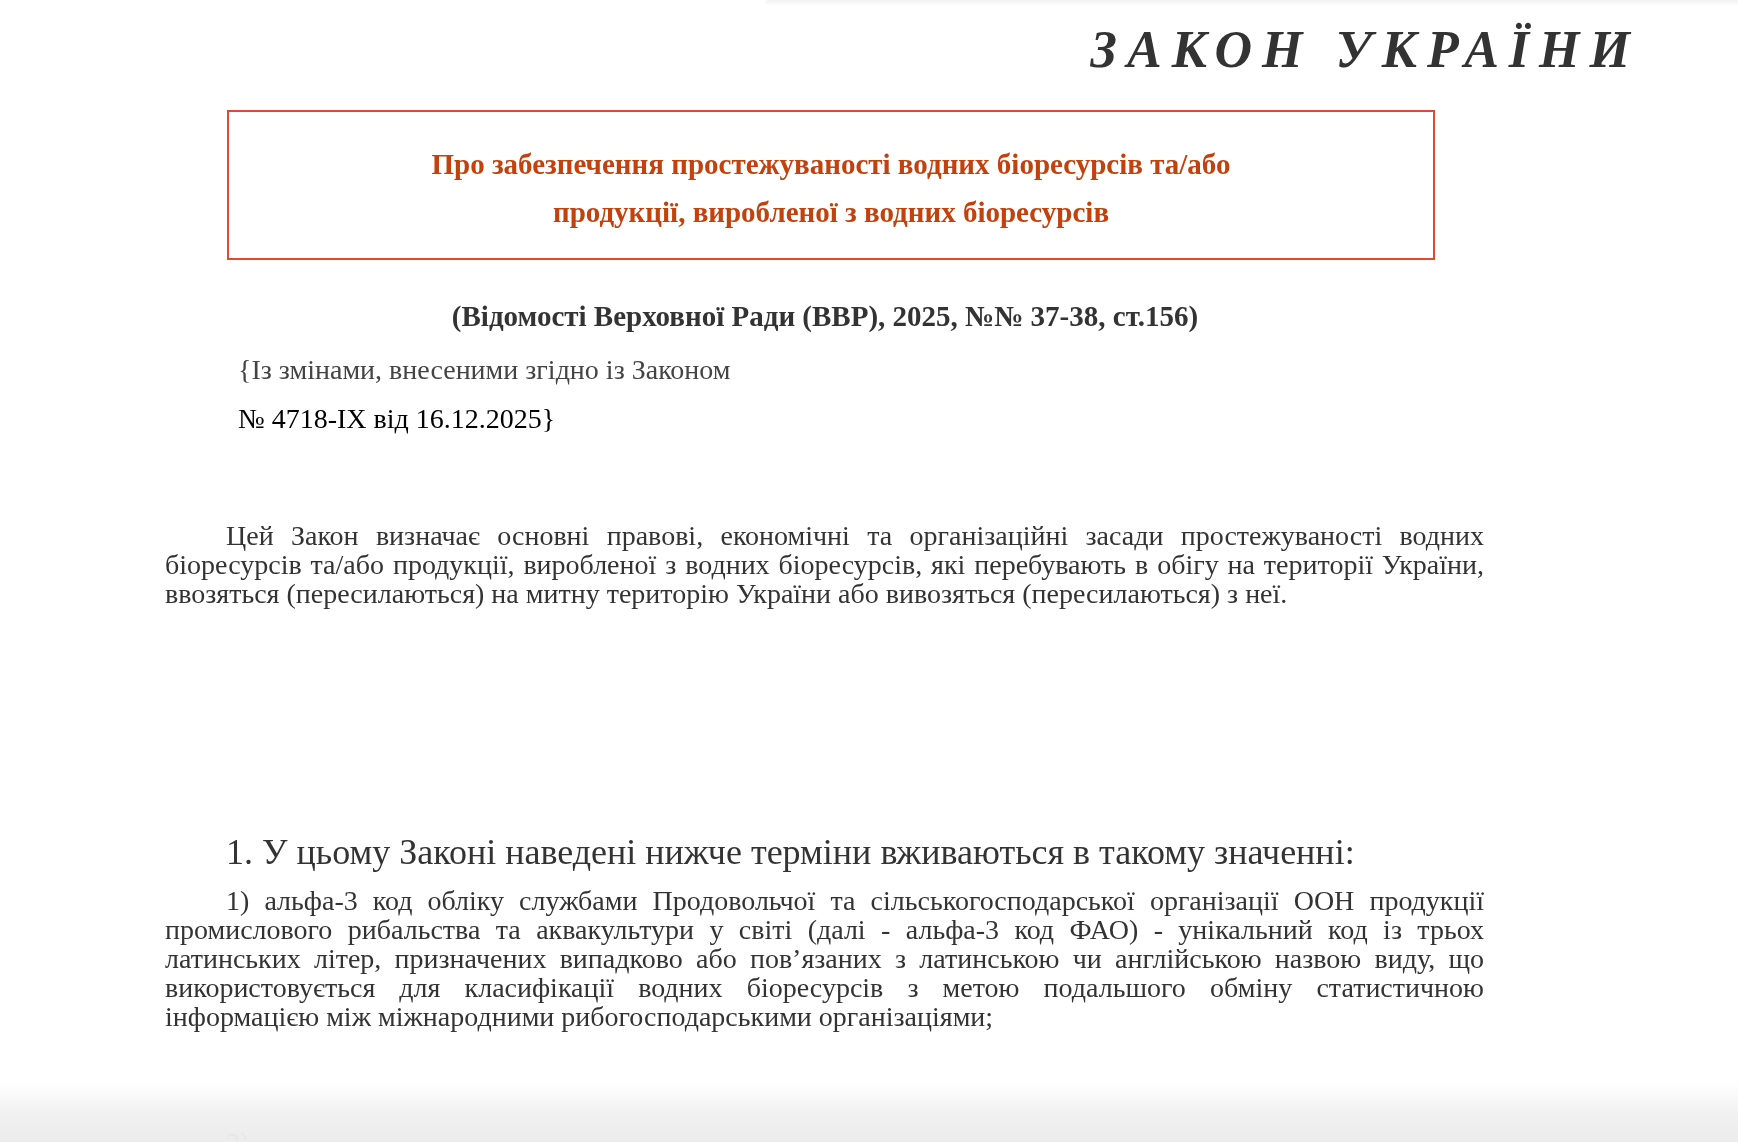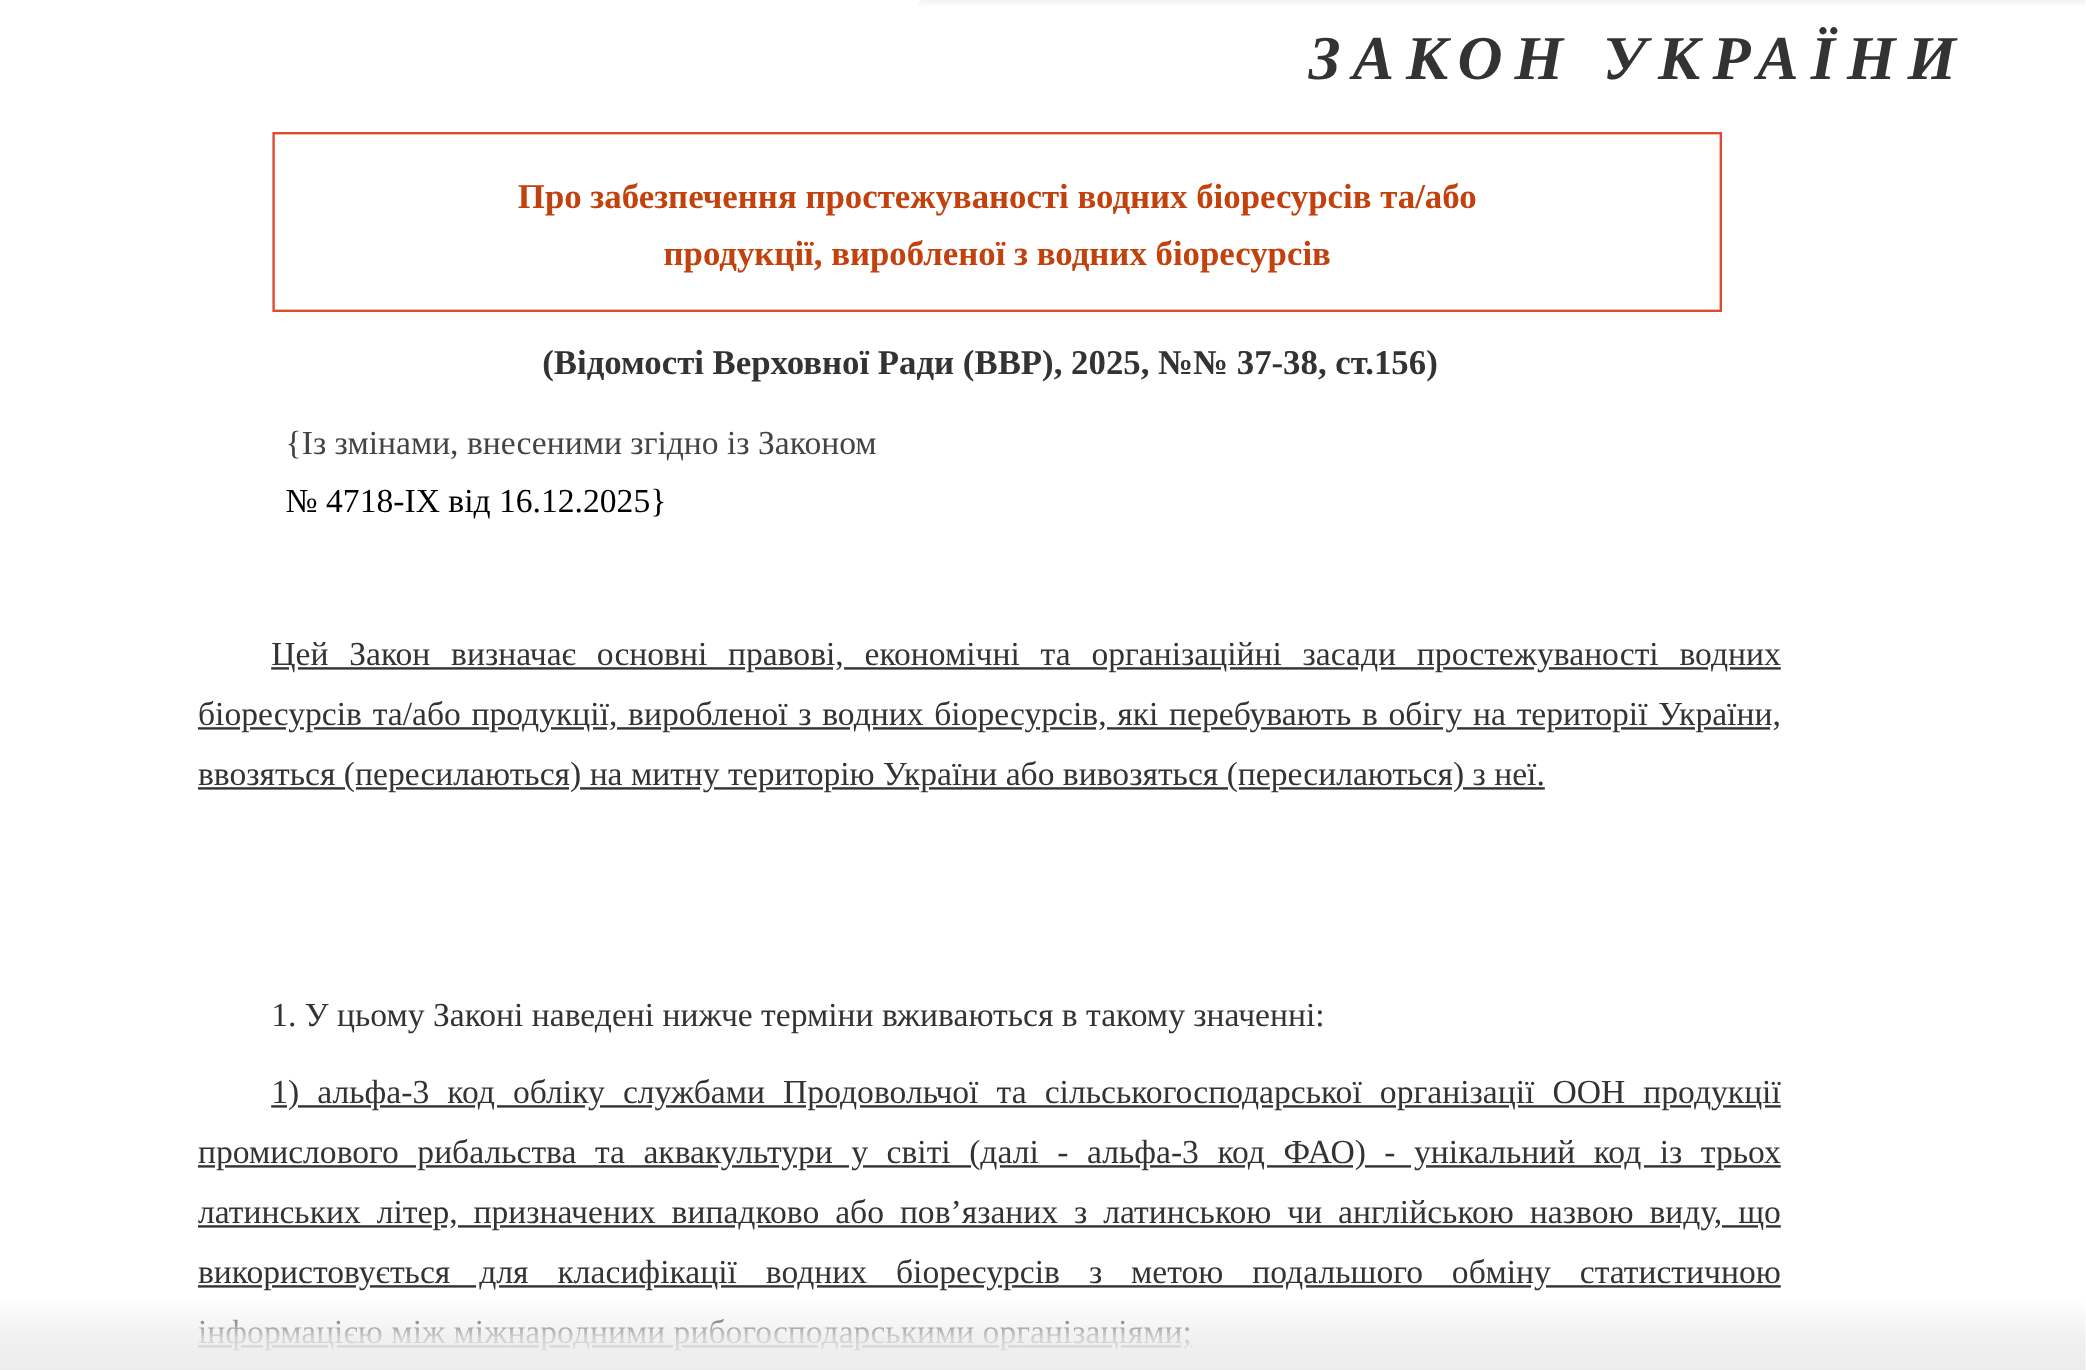--- a/index.html
+++ b/index.html
@@ -22,38 +22,38 @@
   }
   .title-box {
     position: absolute; left: 227px; top: 110px; width: 1204px; height: 146px;
     border: 2px solid #e04a2f; box-sizing: content-box;
   }
   .title-text {
     position: absolute; left: 0; right: 0; top: 28px;
     text-align: center; font-weight: bold; font-size: 29px; line-height: 48px; color: #c2410c;
   }
   .vvr {
-    position: absolute; left: 0; width: 1650px; top: 287px;
+    position: absolute; left: 0; width: 1650px; top: 300px;
     text-align: center; font-weight: bold; font-size: 29px; color: #333;
   }
   .note { position: absolute; left: 238px; top: 352px; font-size: 28px; line-height: 36px; }
   .note .l1 { color: #444; display: block; }
   .note .l2 { color: #000; display: block; margin-top: 13px; }
   .para {
     position: absolute; left: 165px; width: 1319px;
-    font-size: 28px; line-height: 50px; text-align: justify;
-    text-indent: 61px; color: #333; text-decoration: underline;
+    font-size: 28px; line-height: 29px; text-align: justify;
+    text-indent: 61px; color: #333;
   }
   .section {
     position: absolute; left: 0; width: 1650px; top: 711px;
     text-align: center; font-weight: bold; font-size: 34px; color: #333;
   }
   .article { position: absolute; left: 226px; top: 774px; font-size: 28px; }
   .article b { font-weight: bold; }
-  .clause { position: absolute; left: 226px; top: 831px; font-size: 28px; }
+  .clause { position: absolute; left: 226px; top: 831px; font-size: 36px; }
   .bottom-fade {
     position: absolute; left: 0; right: 0; bottom: 0; height: 60px;
     background: linear-gradient(to bottom, rgba(240,240,240,0) 0%, rgba(238,238,238,0.85) 55%, rgba(236,236,236,1) 100%);
     pointer-events: none;
   }
 </style>
 </head>
 <body>
 
 <div class="top-shadow"></div>

